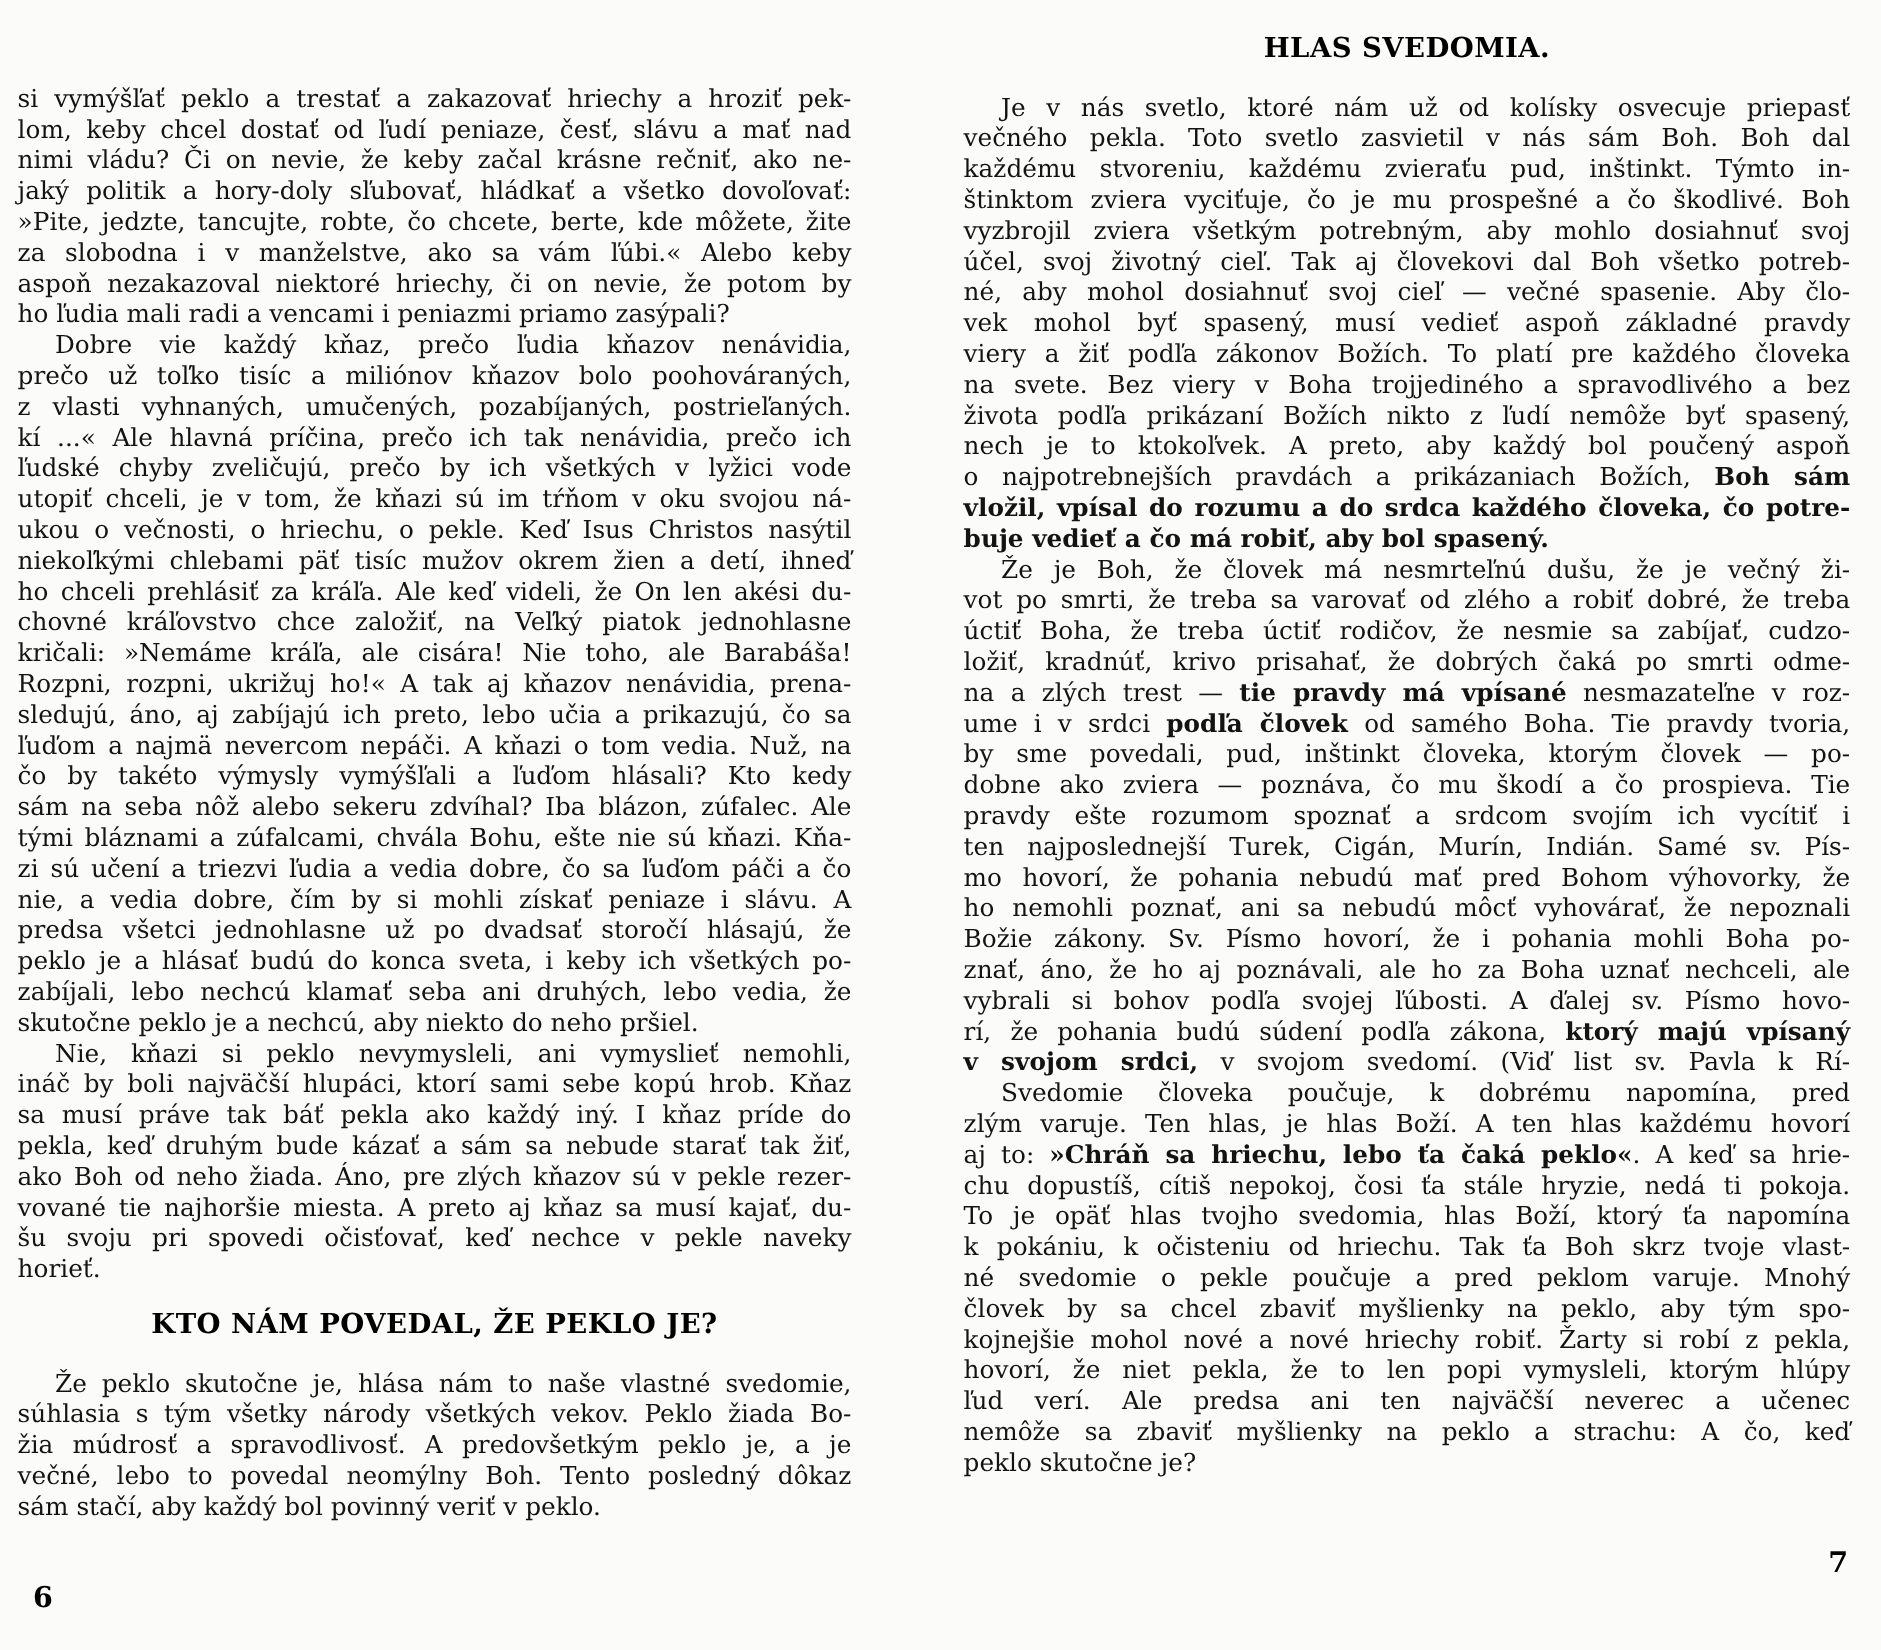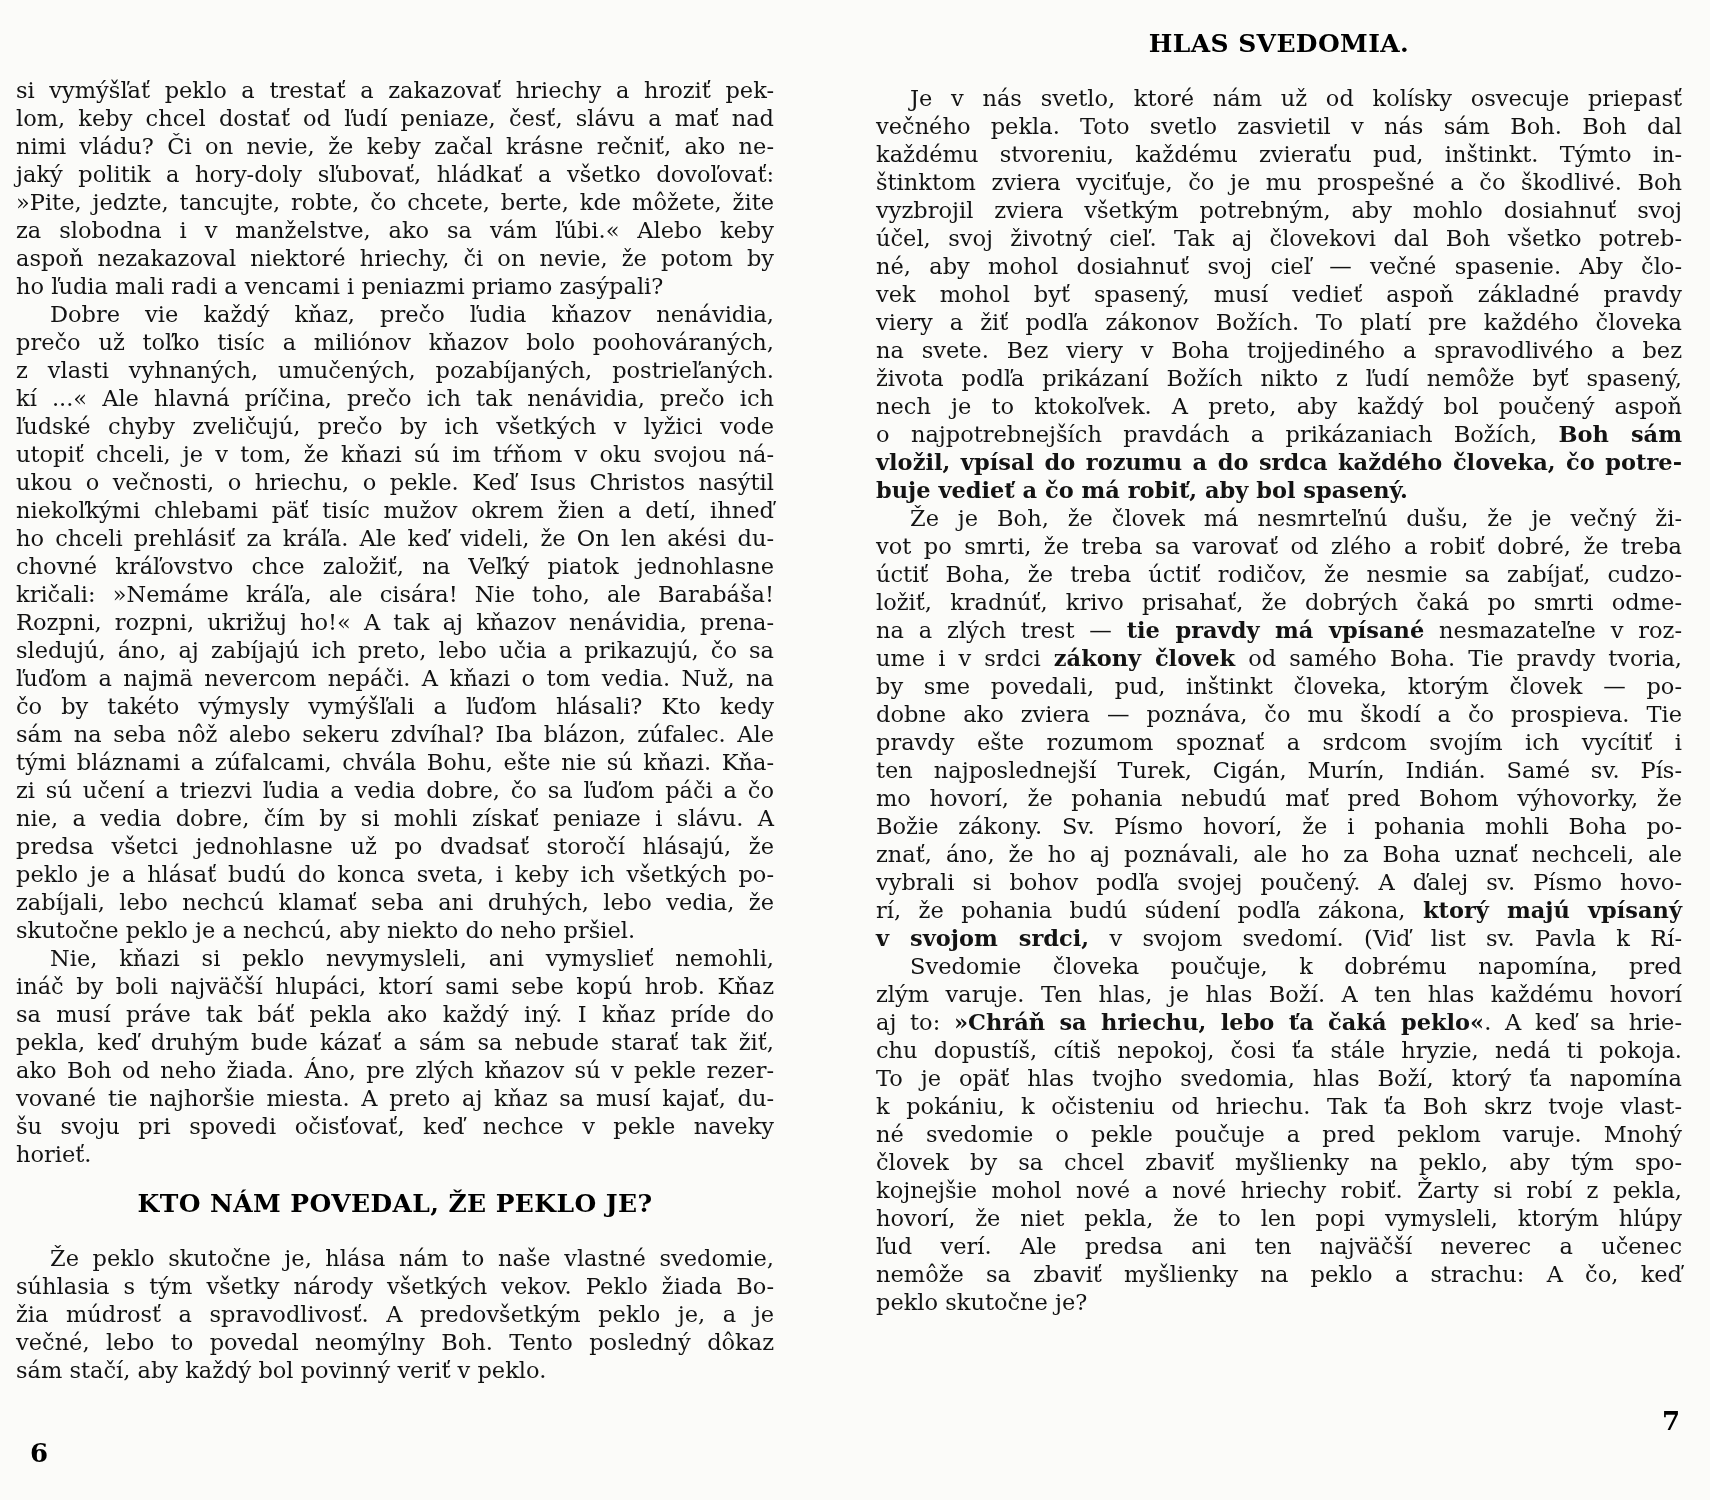--- a/index.html
+++ b/index.html
@@ -134,29 +134,30 @@
           <div class="line"><span>o najpotrebnejších pravdách a prikázaniach Božích, </span><span class="bold">Boh sám</span></div>
           <div class="line"><span class="bold">vložil, vpísal do rozumu a do srdca každého človeka, čo potre-</span></div>
           <div class="line last"><span class="bold">buje vedieť a čo má robiť, aby bol spasený.</span></div>
         </div>
         <div class="para">
           <div class="line indent"><span>Že je Boh, že človek má nesmrteľnú dušu, že je večný ži-</span></div>
           <div class="line"><span>vot po smrti, že treba sa varovať od zlého a robiť dobré, že treba</span></div>
           <div class="line"><span>úctiť Boha, že treba úctiť rodičov, že nesmie sa zabíjať, cudzo-</span></div>
           <div class="line"><span>ložiť, kradnúť, krivo prisahať, že dobrých čaká po smrti odme-</span></div>
           <div class="line"><span>na a zlých trest — </span><span class="bold">tie pravdy má vpísané</span><span> nesmazateľne v roz-</span></div>
-          <div class="line"><span>ume i v srdci </span><span class="bold">zákony človek</span><span> od samého Boha. Tie pravdy tvoria,</span></div>
+          <div class="line"><span>ume i v srdci </span><span class="bold">podľa človek</span><span> od samého Boha. Tie pravdy tvoria,</span></div>
           <div class="line"><span>by sme povedali, pud, inštinkt človeka, ktorým človek — po-</span></div>
           <div class="line"><span>dobne ako zviera — poznáva, čo mu škodí a čo prospieva. Tie</span></div>
           <div class="line"><span>pravdy ešte rozumom spoznať a srdcom svojím ich vycítiť i</span></div>
           <div class="line"><span>ten najposlednejší Turek, Cigán, Murín, Indián. Samé sv. Pís-</span></div>
           <div class="line"><span>mo hovorí, že pohania nebudú mať pred Bohom výhovorky, že</span></div>
+          <div class="line"><span>ho nemohli poznať, ani sa nebudú môcť vyhovárať, že nepoznali</span></div>
           <div class="line"><span>Božie zákony. Sv. Písmo hovorí, že i pohania mohli Boha po-</span></div>
           <div class="line"><span>znať, áno, že ho aj poznávali, ale ho za Boha uznať nechceli, ale</span></div>
-          <div class="line"><span>vybrali si bohov podľa svojej poučený. A ďalej sv. Písmo hovo-</span></div>
+          <div class="line"><span>vybrali si bohov podľa svojej ľúbosti. A ďalej sv. Písmo hovo-</span></div>
           <div class="line"><span>rí, že pohania budú súdení podľa zákona, </span><span class="bold">ktorý majú vpísaný</span></div>
           <div class="line"><span class="bold">v svojom srdci,</span><span> v svojom svedomí. (Viď list sv. Pavla k Rí-</span></div>
         </div>
         <div class="para">
           <div class="line indent"><span>Svedomie človeka poučuje, k dobrému napomína, pred</span></div>
           <div class="line"><span>zlým varuje. Ten hlas, je hlas Boží. A ten hlas každému hovorí</span></div>
           <div class="line"><span>aj to: </span><span class="bold">»Chráň sa hriechu, lebo ťa čaká peklo«</span><span>. A keď sa hrie-</span></div>
           <div class="line"><span>chu dopustíš, cítiš nepokoj, čosi ťa stále hryzie, nedá ti pokoja.</span></div>
           <div class="line"><span>To je opäť hlas tvojho svedomia, hlas Boží, ktorý ťa napomína</span></div>
           <div class="line"><span>k pokániu, k očisteniu od hriechu. Tak ťa Boh skrz tvoje vlast-</span></div>

